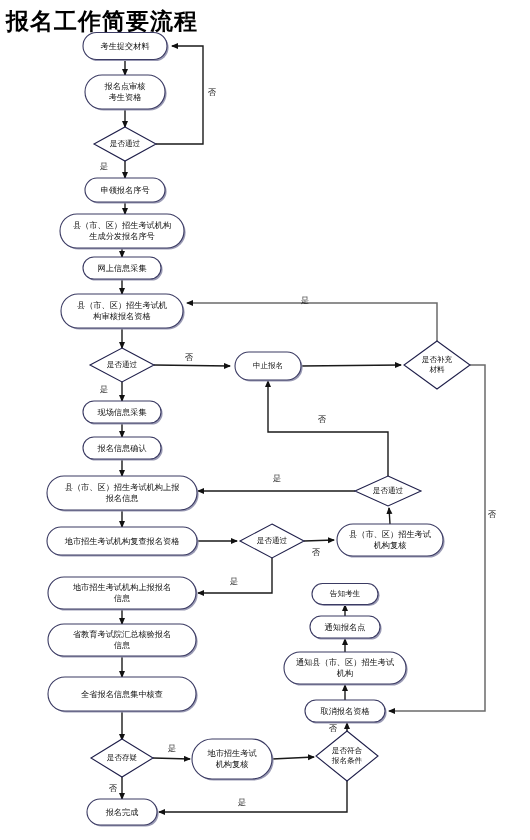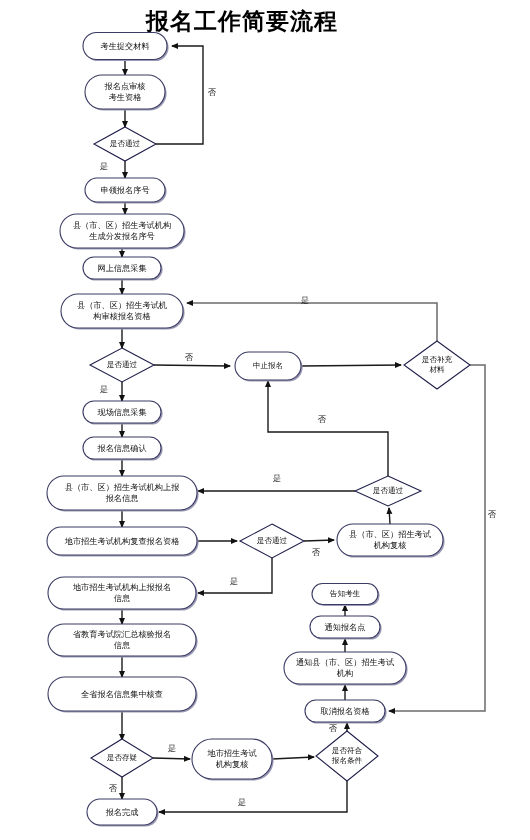--- a/index.html
+++ b/index.html
@@ -17,27 +17,26 @@
   #flow-root {
     position: relative;
     width: 530px;
     height: 840px;
   }
   #flow-title {
     position: absolute;
     left: 0;
     top: 6px;
     width: 466px;
-    text-align: center;
     font-family: "Liberation Serif", "DejaVu Serif", serif;
     font-weight: bold;
     font-size: 23px;
     letter-spacing: 1px;
     color: #000000;
-    padding-left: 18px;
+    padding-left: 6px;
     box-sizing: border-box;
   }
   #flow-svg {
     position: absolute;
     left: 0;
     top: 0;
   }
   .node-shape {
     fill: #ffffff;
     stroke: #3b3b63;

